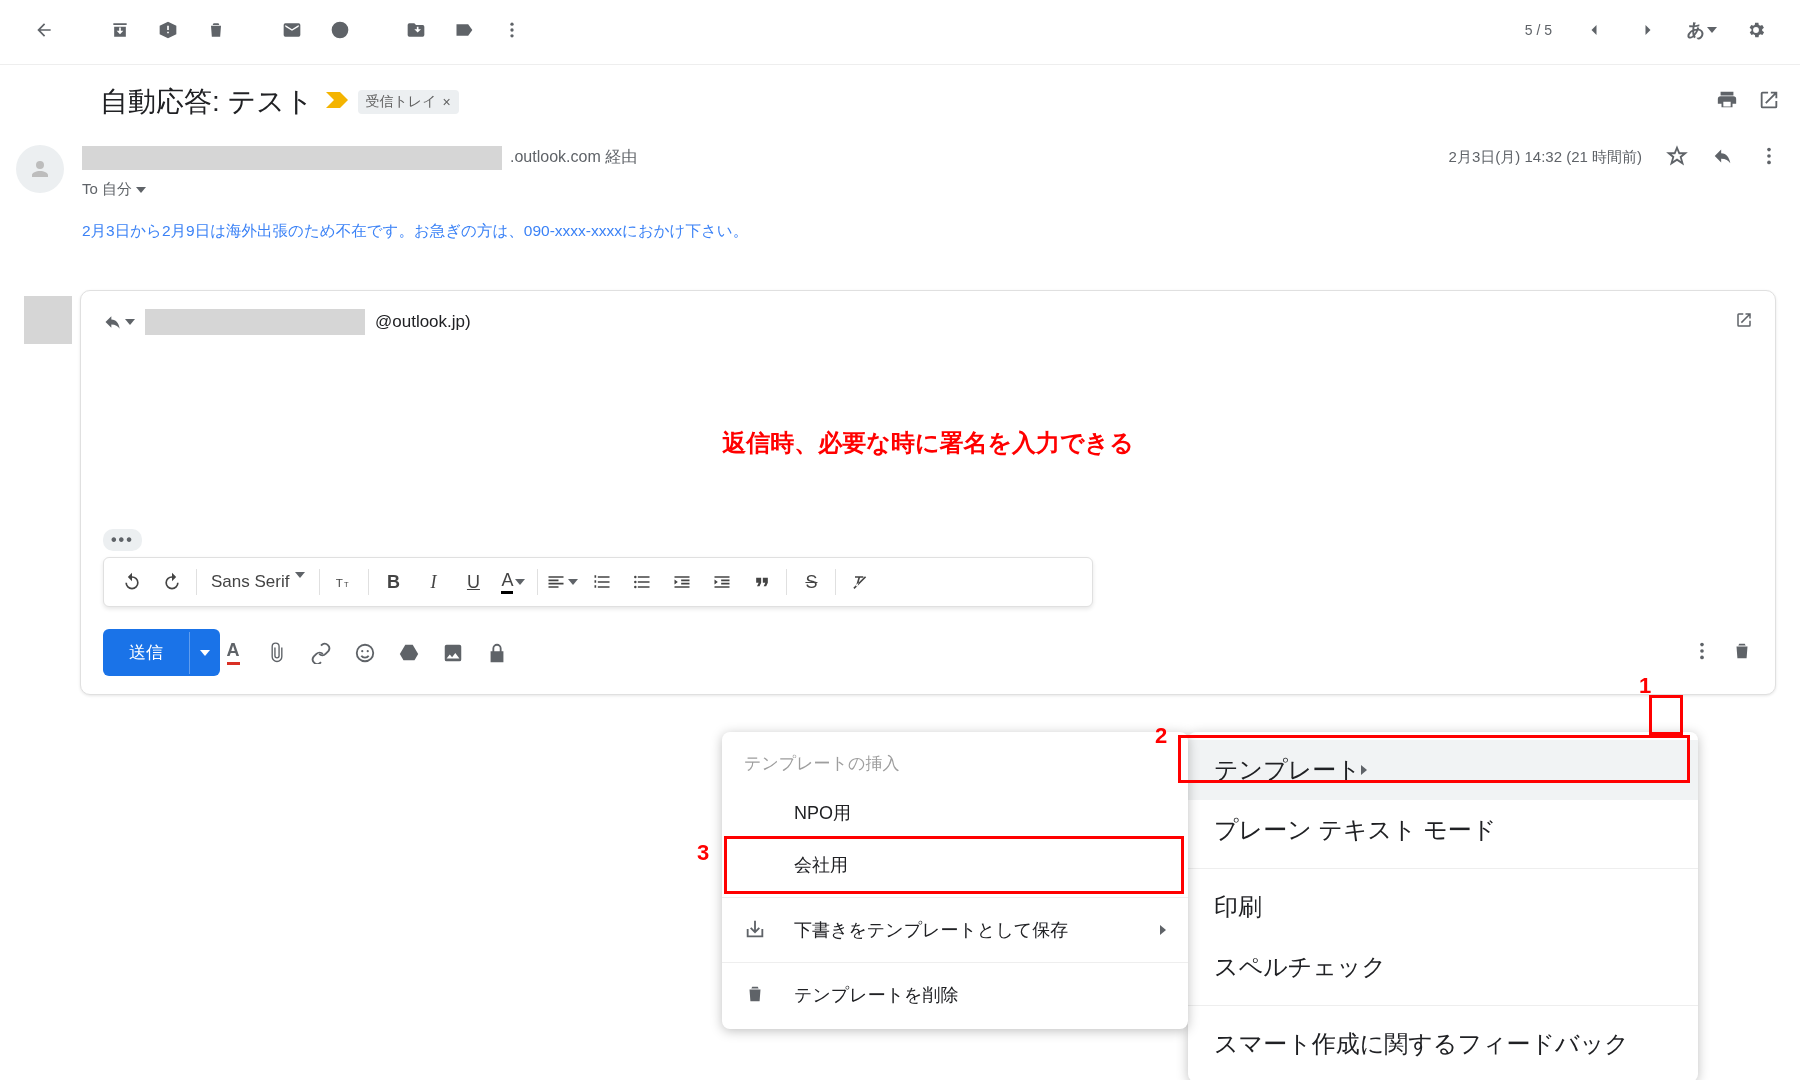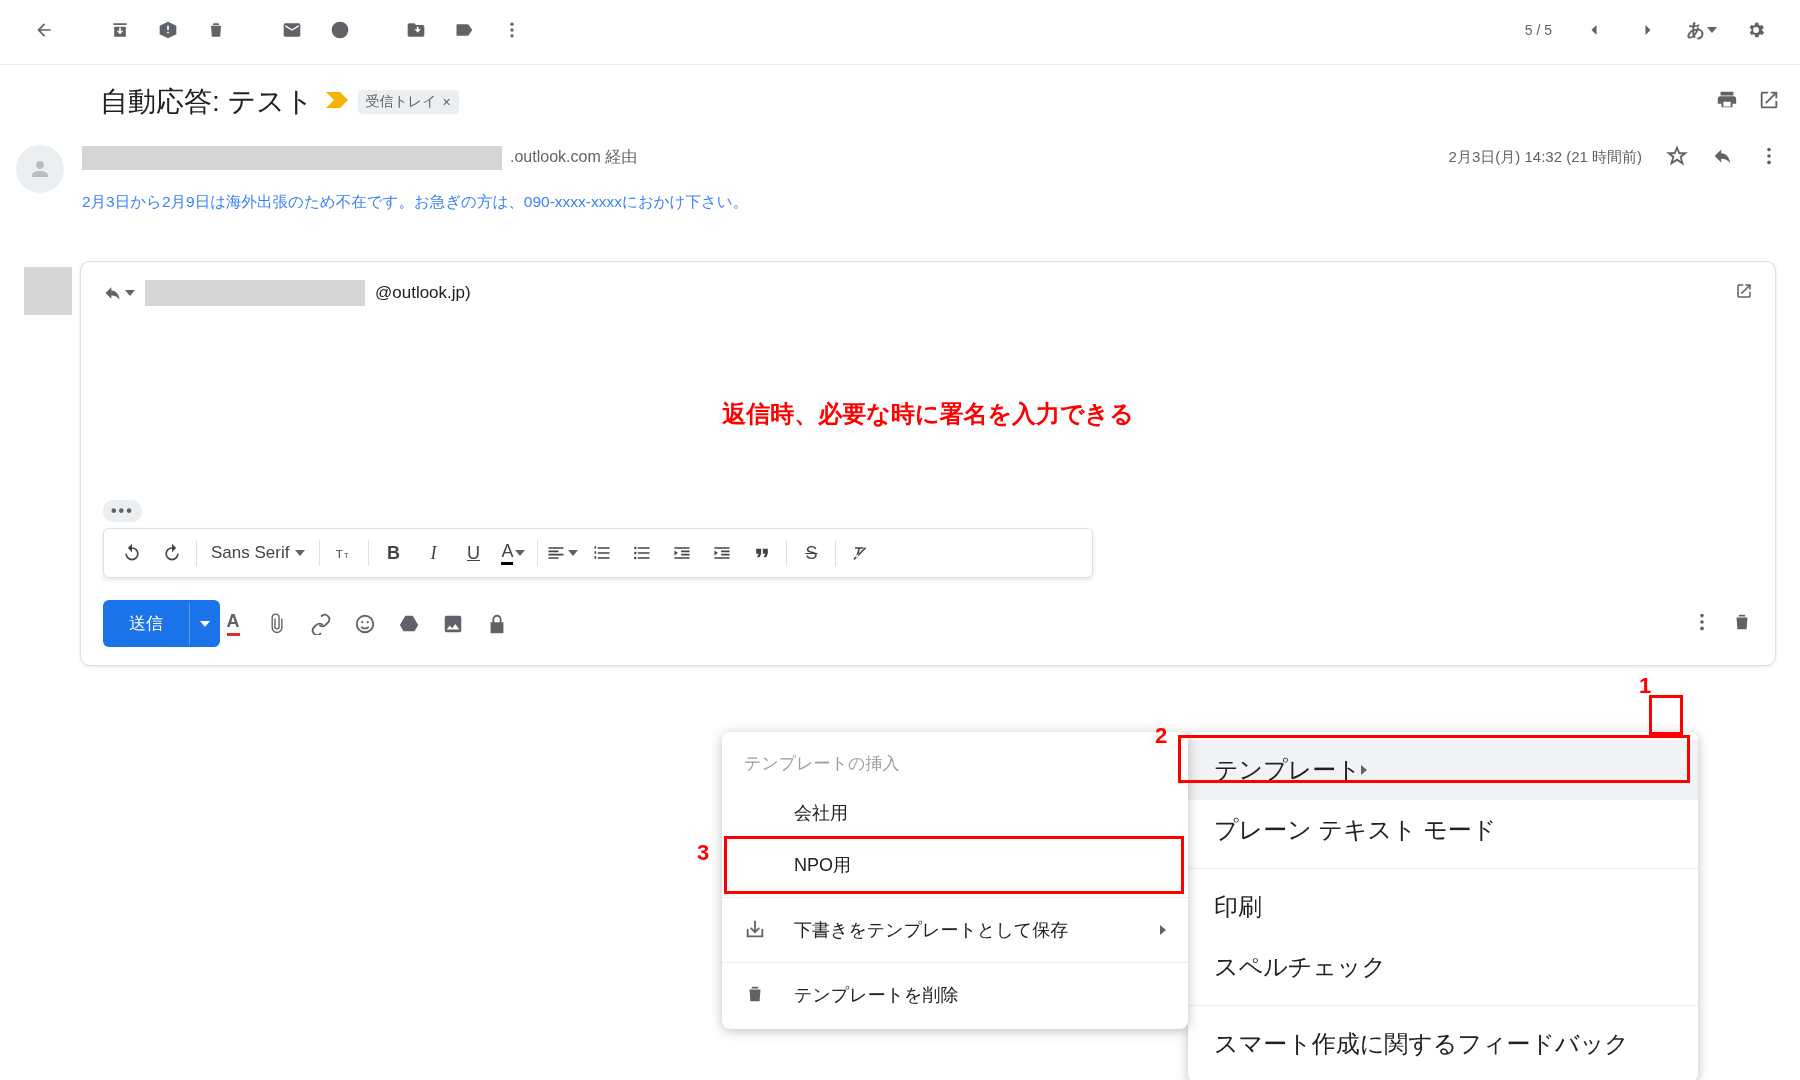--- a/index.html
+++ b/index.html
@@ -53,21 +53,21 @@
 
   .annotation-red{ color:#ff0000; font-size:24px; font-weight:bold; text-align:center; margin:92px 0 70px 0;}
 
   .trim-dots{ background:#eceff1; border-radius:10px; padding:2px 8px; display:inline-block; margin-bottom:6px;}
   .trim-dots span{letter-spacing:2px;color:#5f6368;font-weight:bold;}
 
   .fmt-toolbar{ border:1px solid #e0e0e0; box-shadow:0 2px 4px rgba(0,0,0,.1); border-radius:6px; display:flex; align-items:center; padding:6px 8px; gap:0; width:990px; background:#fff;}
   .fmt-btn{ width:40px; height:36px; display:flex;align-items:center;justify-content:center; color:#444; cursor:pointer; border-radius:4px;}
   .fmt-btn svg{width:20px;height:20px;fill:#444;}
   .fmt-sep{width:1px;height:26px;background:#e0e0e0;margin:0 4px;}
-  .font-sel{display:flex;align-items:center;gap:6px;font-size:17px;padding:0 10px;color:#444;}
+  .font-sel{display:flex;gap:6px;font-size:17px;padding:0 10px;color:#444;}
 
   .send-row{ display:flex; align-items:center; margin-top:22px; }
   .send-btn{ background:#1a73e8; color:#fff; border-radius:6px; display:flex; align-items:center; overflow:hidden; cursor:pointer;}
   .send-main{padding:12px 26px; font-size:17px; font-weight:500;}
   .send-drop{padding:12px 10px; border-left:1px solid rgba(255,255,255,.3);}
   .send-drop svg{width:10px;height:10px;fill:#fff;}
   .send-icons{display:flex;align-items:center;gap:18px;}
   .send-icons .ic{width:26px;height:26px;display:flex;align-items:center;justify-content:center;color:#5f6368;cursor:pointer;}
   .send-icons svg{width:22px;height:22px;fill:#5f6368;}
   .a-underline{border-bottom:3px solid #d93025; padding-bottom:1px;}
@@ -214,20 +214,24 @@
         <span><svg viewBox="0 0 24 24">
               <path d="M10 9V5l-7 7 7 7v-4c5 0 8 2 10 5-1-6-4-11-10-11z"></path>
             </svg></span>
         <span><svg viewBox="0 0 24 24">
               <circle cx="12" cy="5" r="2"></circle>
               <circle cx="12" cy="12" r="2"></circle>
               <circle cx="12" cy="19" r="2"></circle>
             </svg></span>
       </div>
     </div>
+    <div class="to-line">
+      <span>To 自分</span>
+        <span class="chev"></span>
+    </div>
     <div class="body-text">2月3日から2月9日は海外出張のため不在です。お急ぎの方は、090-xxxx-xxxxにおかけ下さい。</div>
   </div>
 </div>
 
 <div class="reply-outer">
   <div class="reply-avatar-col">
     <div class="reply-avatar"></div>
   </div>
   <div class="compose">
     <div class="compose-top">
@@ -410,24 +414,24 @@
     </div>
   <div class="menu1-sep"></div>
   <div class="menu1-item">
       <span>スマート作成に関するフィードバック</span>
     </div>
 </div>
 
 <div class="menu2">
   <div class="menu2-head">テンプレートの挿入</div>
   <div class="menu2-item">
+      <span>NPO用</span>
+    </div>
+  <div class="menu2-item">
       <span>会社用</span>
-    </div>
-  <div class="menu2-item">
-      <span>NPO用</span>
     </div>
   <div class="menu2-sep"></div>
   <div class="menu2-item">
     <span class="lead-ic"><svg viewBox="0 0 24 24">
           <path d="M19 12v7H5v-7H3v9h18v-9zM11 3v10l-3-3-1.4 1.4L12 17l5.4-5.6L16 10l-3 3V3z"></path>
         </svg></span>
     <span>下書きをテンプレートとして保存</span>
       <span class="chev-r"></span>
   </div>
   <div class="menu2-sep"></div>

